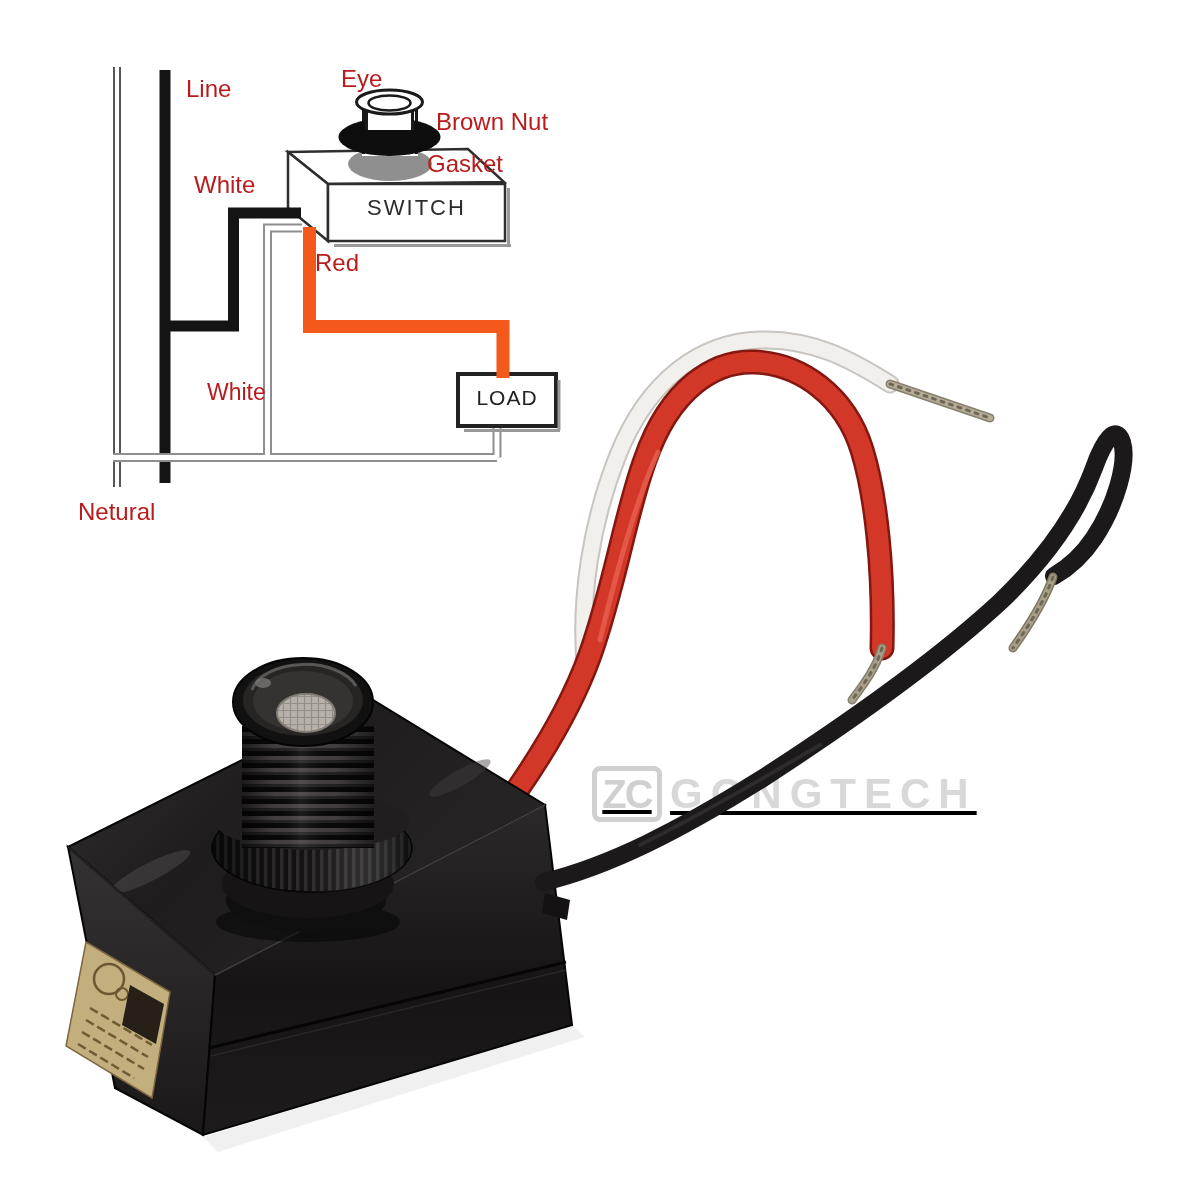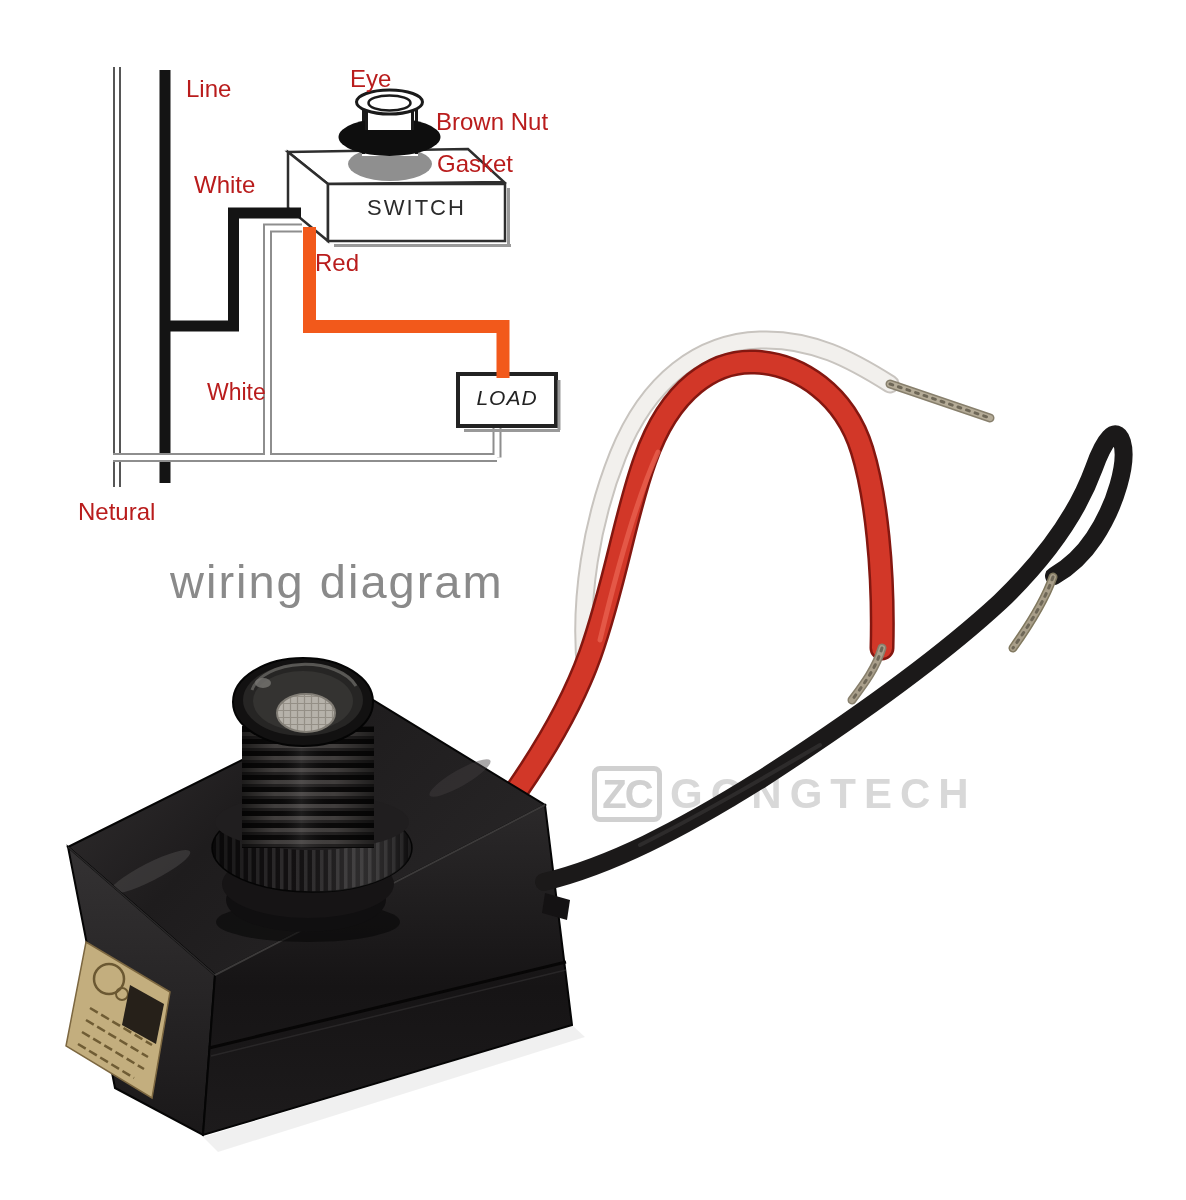--- a/index.html
+++ b/index.html
@@ -2,32 +2,32 @@
 <html><head>
 <meta charset="utf-8">
 <style>
   html,body{margin:0;padding:0;background:#ffffff;}
   .canvas{
     position:relative;width:1186px;height:1200px;background:#ffffff;
     overflow:hidden;font-family:"Liberation Sans", sans-serif;
   }
   .lbl{position:absolute;color:#b91c1c;font-size:24px;line-height:1.1;white-space:nowrap;z-index:3;}
   .lbl-line   {left:186px;top:76px;}
-  .lbl-eye    {left:350px;top:66px;}
+  .lbl-eye    {left:341px;top:66px;}
   .lbl-locknut{left:436px;top:109px;}
-  .lbl-gasket {left:437px;top:151px;}
+  .lbl-gasket {left:427px;top:151px;}
   .lbl-brown  {left:194px;top:172px;}
   .lbl-red    {left:315px;top:250px;}
   .lbl-white  {left:207px;top:380px;font-size:23px;}
   .lbl-neutral{left:78px;top:499px;}
   .lbl-switch {left:328px;top:196px;width:177px;text-align:center;font-size:22px;letter-spacing:2px;color:#2b2b2b;}
-  .lbl-load   {left:458px;top:386px;width:98px;text-align:center;font-size:21px;letter-spacing:1px;color:#222;font-style:italic;}
+  .lbl-load   {left:458px;top:386px;width:98px;text-align:center;font-size:21px;letter-spacing:1px;color:#222;}
   .lbl-caption{left:170px;top:556px;font-size:47px;letter-spacing:2px;color:#8a8a8a;}
   .watermark{
-    position:absolute;left:592px;top:766px;display:flex;align-items:center;z-index:1;
+    position:absolute;left:592px;top:766px;display:flex;align-items:center;z-index:1;text-decoration:underline;
   }
   .wm-logo{
     width:60px;height:46px;border:5px solid #d0d0d0;border-radius:8px;
     display:flex;align-items:center;justify-content:center;
     font-size:40px;font-weight:bold;color:#d0d0d0;letter-spacing:-2px;
   }
   .wm-brand{
     margin-left:8px;font-size:42px;font-weight:bold;color:#d8d8d8;letter-spacing:8px;
   }
   svg.scene{position:absolute;left:0;top:0;z-index:2;}
@@ -223,15 +223,14 @@
   <div class="lbl lbl-line">Line</div>
   <div class="lbl lbl-eye">Eye</div>
   <div class="lbl lbl-locknut">Brown Nut</div>
   <div class="lbl lbl-gasket">Gasket</div>
   <div class="lbl lbl-brown">White</div>
   <div class="lbl lbl-switch">SWITCH</div>
   <div class="lbl lbl-red">Red</div>
   <div class="lbl lbl-white">White</div>
   <div class="lbl lbl-load">LOAD</div>
   <div class="lbl lbl-neutral">Netural</div>
-  <div class="lbl lbl-caption">wiring diagram</div>
 
 </div>
 
 </body></html>

